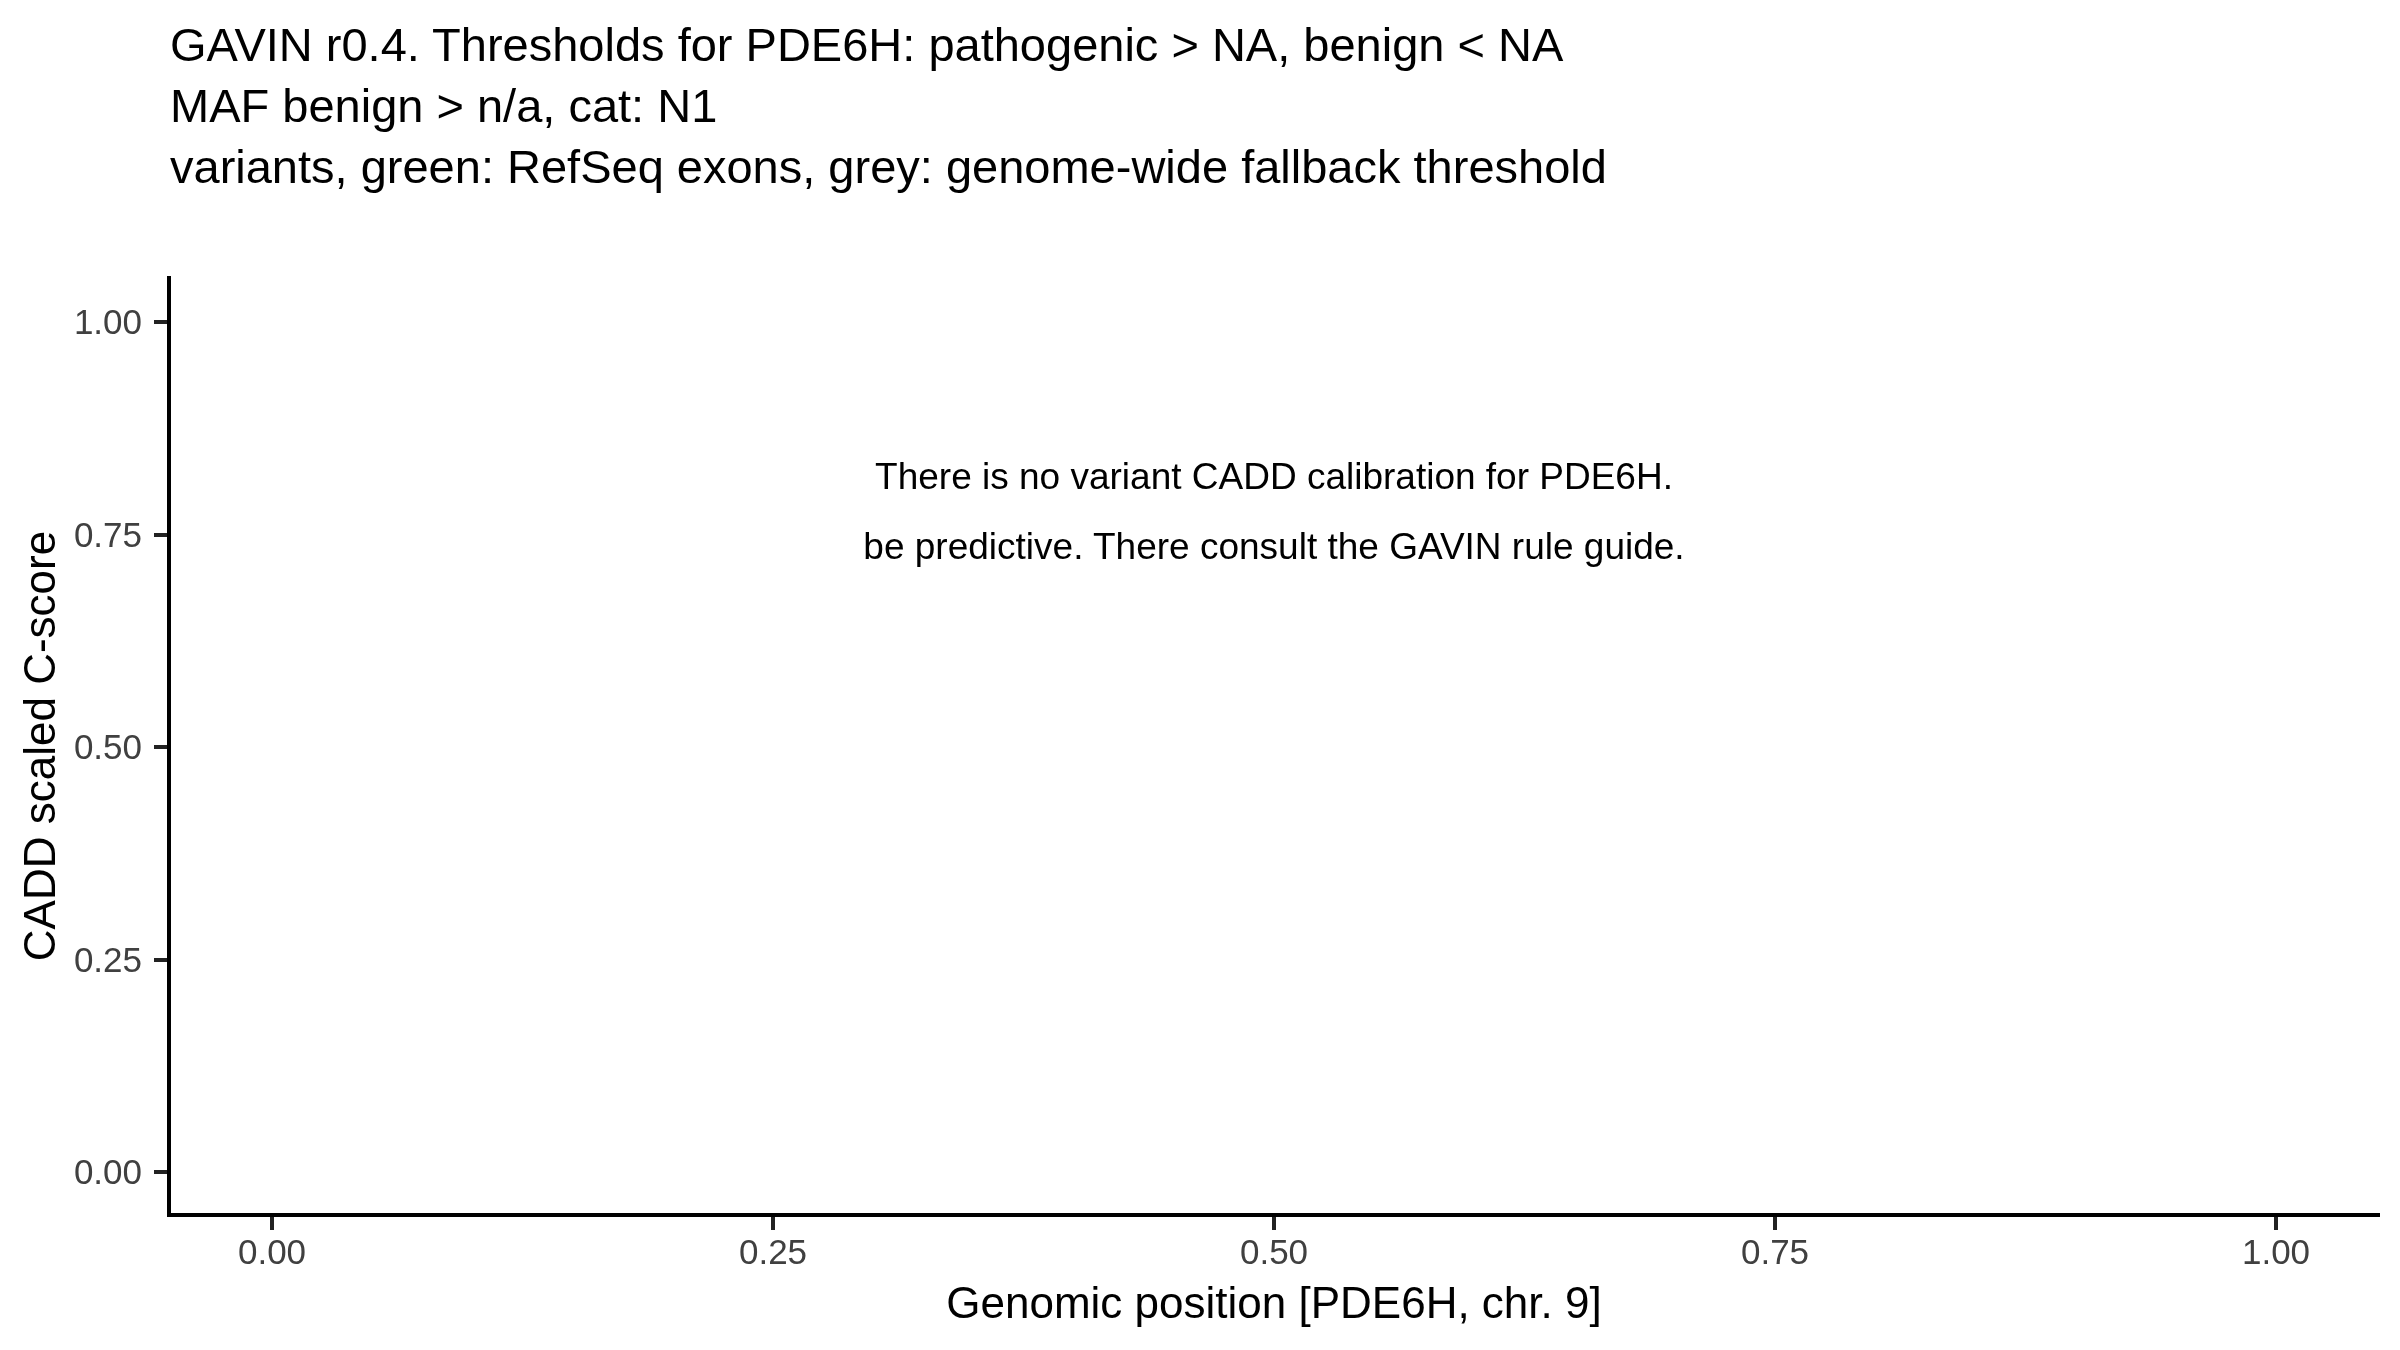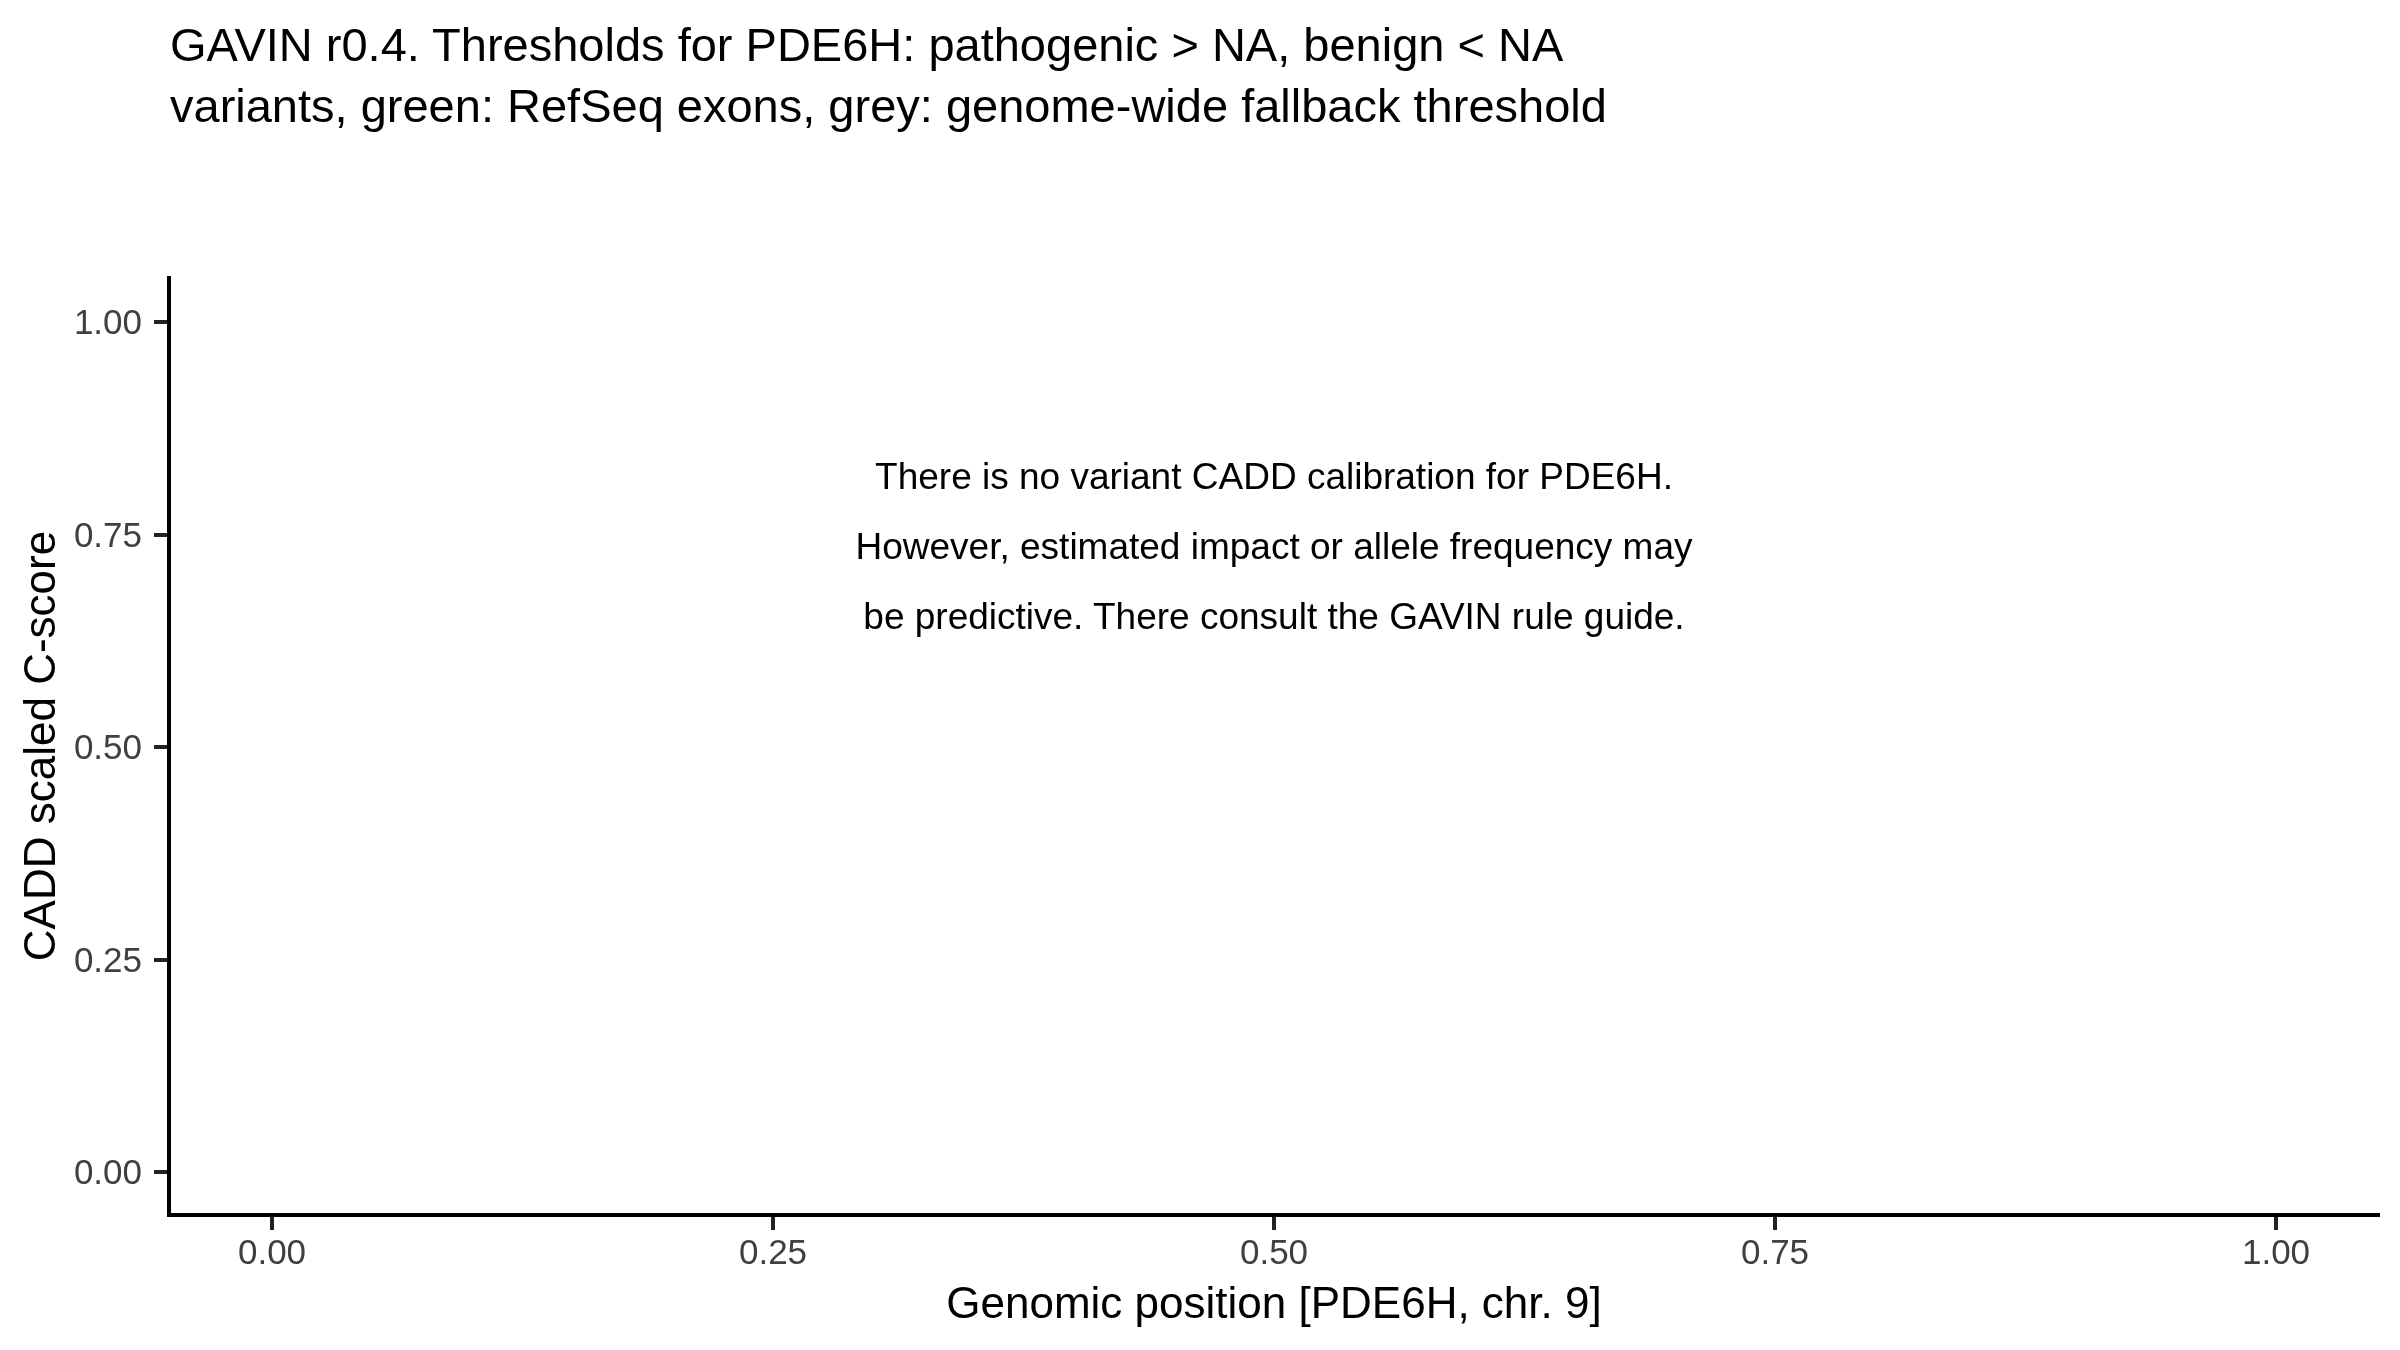--- a/index.html
+++ b/index.html
@@ -98,20 +98,21 @@
     white-space: nowrap;
   }
 </style>
 </head>
 <body>
 
 <div class="stage">
 
   <div class="fig-title">
     <div>GAVIN r0.4. Thresholds for PDE6H: pathogenic &gt; NA, benign &lt; NA</div>
+    <div>MAF benign &gt; n/a, cat: N1</div>
     <div>variants, green: RefSeq exons, grey: genome-wide fallback threshold</div>
   </div>
 
   <div class="axis-line y-axis-line"></div>
   <div class="axis-line x-axis-line"></div>
 
   <div class="tick y-tick t0"></div>
   <div class="tick y-tick t1"></div>
   <div class="tick y-tick t2"></div>
   <div class="tick y-tick t3"></div>
@@ -133,17 +134,16 @@
   <div class="tick-label x-tick-label t1">0.25</div>
   <div class="tick-label x-tick-label t2">0.50</div>
   <div class="tick-label x-tick-label t3">0.75</div>
   <div class="tick-label x-tick-label t4">1.00</div>
 
   <div class="x-axis-title">Genomic position [PDE6H, chr. 9]</div>
   <div class="y-axis-title">CADD scaled C-score</div>
 
   <div class="annotation">
     <div>There is no variant CADD calibration for PDE6H.</div>
-    <div>However, estimated impact or allele frequency may</div>
     <div>be predictive. There consult the GAVIN rule guide.</div>
   </div>
 
 </div>
 
 </body></html>

